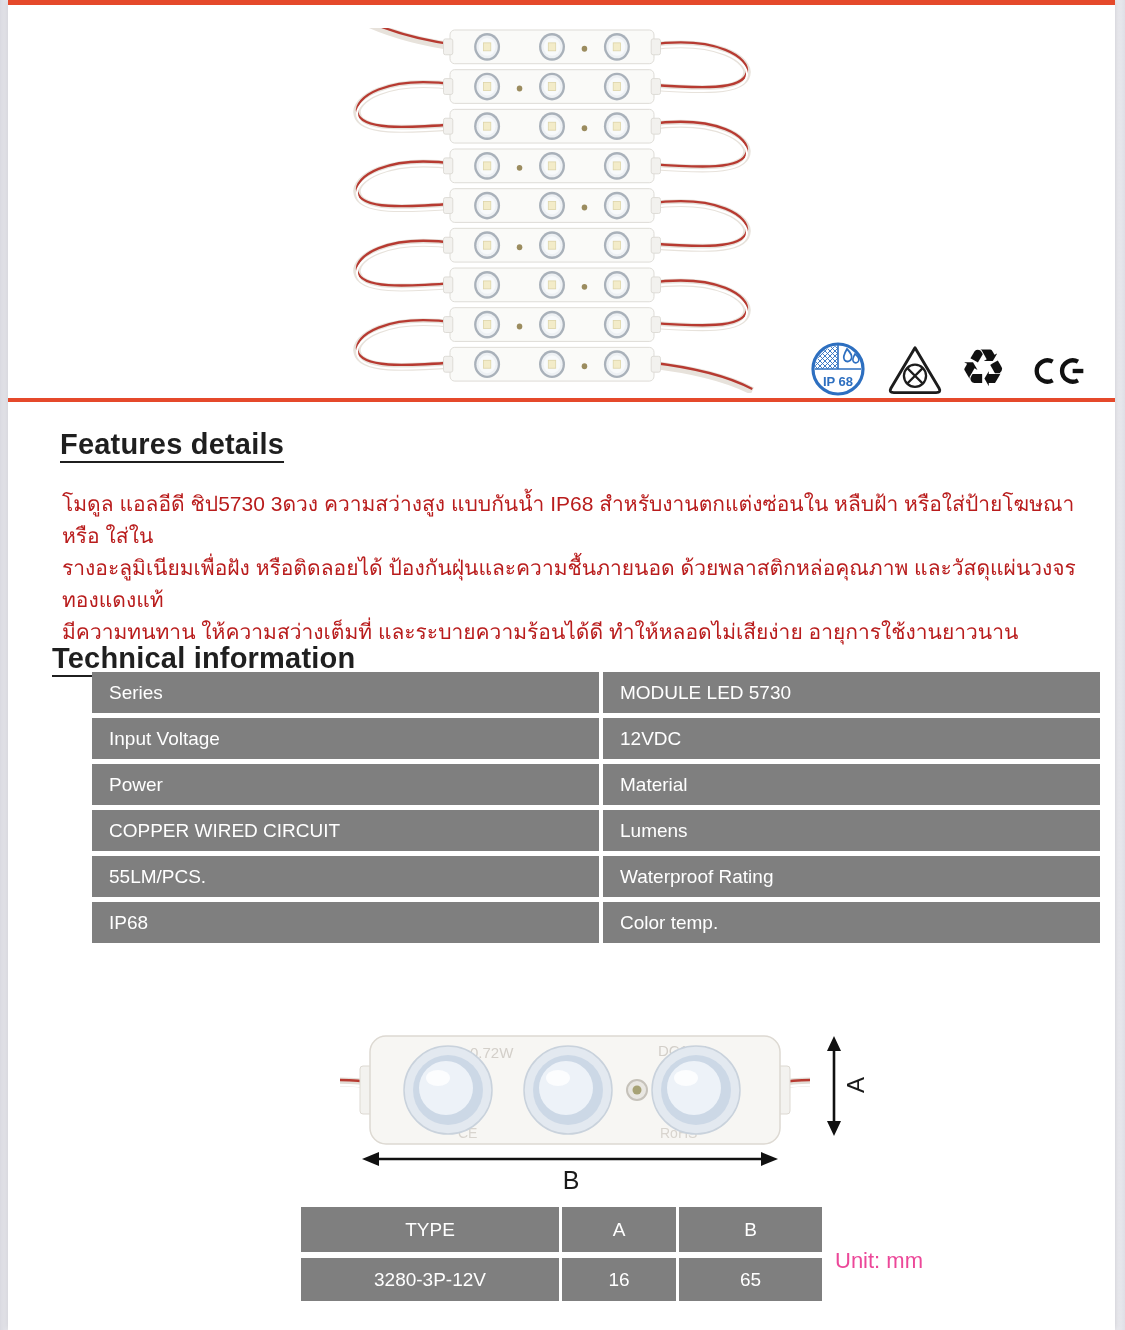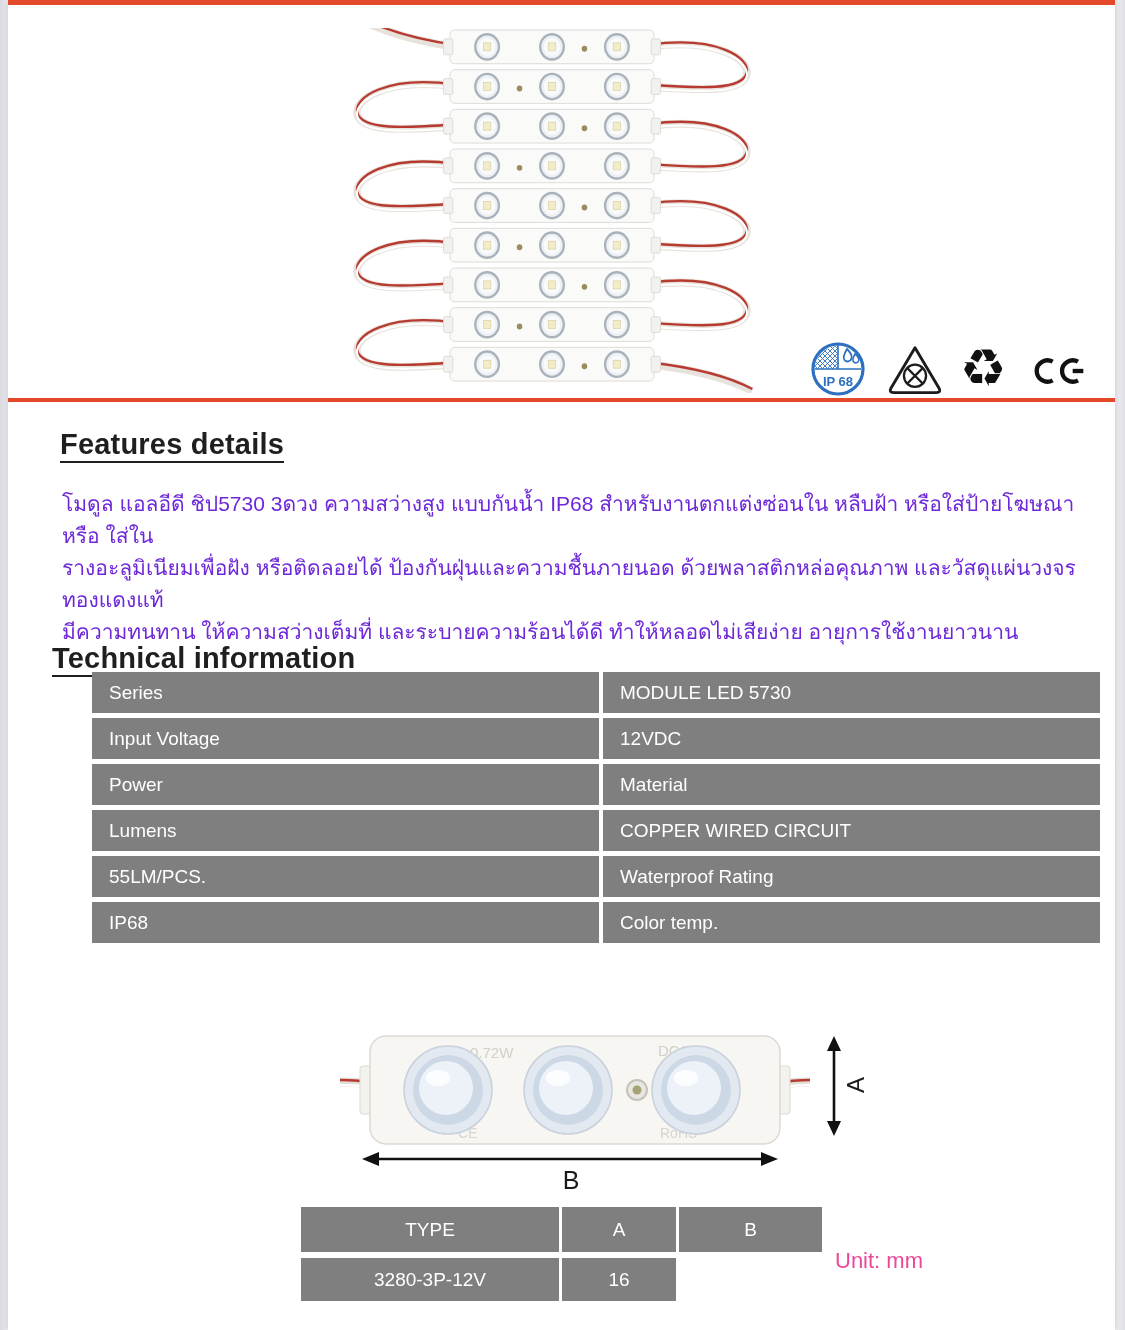--- a/index.html
+++ b/index.html
@@ -7,21 +7,21 @@
   .page{position:relative;width:1125px;height:1330px;background:linear-gradient(to right,#d9d9e0 0,#ededf1 8px,#ededf1 1117px,#dfdfe6 1125px);overflow:hidden;}
   .doc{position:absolute;left:8px;top:0;width:1107px;height:1330px;background:#ffffff;box-shadow:0 0 6px rgba(40,40,60,.20);}
   .topbar{position:absolute;top:0;left:0;width:100%;height:5px;background:#E5492B;}
   .rule{position:absolute;top:398px;left:0;width:100%;height:4px;background:#E5492B;}
   .product-photo{position:absolute;left:340px;top:28px;width:408px;height:365px;}
   .cert{position:absolute;}
   .recycle{position:absolute;left:952px;top:340px;font-size:52px;line-height:56px;color:#111;font-family:"DejaVu Sans",sans-serif;}
   .h{position:absolute;margin:0;color:#1f1f1f;font-size:29px;font-weight:600;letter-spacing:.2px;text-decoration:underline;text-underline-offset:7px;text-decoration-thickness:2px;}
   .features-h{left:44px;top:428px;margin-left:8px;}
   .tech-h{left:44px;top:642px;}
-  .para{position:absolute;left:54px;top:488px;width:1020px;color:#6d28d9;font-size:21px;}
+  .para{position:absolute;left:54px;top:488px;width:1020px;color:#b91c1c;font-size:21px;}
   .para div{line-height:32px;}
   .spec{position:absolute;left:40px;top:672px;display:grid;grid-template-columns:507px 497px;column-gap:4px;row-gap:5px;padding-left:44px;}
   .spec > div{height:41px;line-height:41px;background:#7F7F7F;color:#ffffff;font-size:19px;padding-left:17px;box-sizing:border-box;white-space:nowrap;overflow:hidden;}
   .module-diagram{position:absolute;left:332px;top:1030px;width:470px;height:120px;}
   .arrow-v{position:absolute;left:812px;top:1036px;width:28px;height:100px;}
   .arrow-h{position:absolute;left:354px;top:1148px;width:416px;height:22px;}
   .lblA{position:absolute;left:834px;top:1072px;width:26px;height:26px;font-size:24px;color:#1a1a1a;transform:rotate(-90deg);text-align:center;}
   .lblB{position:absolute;left:548px;top:1166px;width:30px;text-align:center;font-size:25px;color:#1a1a1a;}
   .dim{position:absolute;left:293px;top:1207px;display:grid;grid-template-columns:258px 114px 143px;grid-template-rows:45px 43px;column-gap:3px;row-gap:6px;border-radius:7px;}
   .dim > div{background:#7F7F7F;color:#ffffff;font-size:19px;display:flex;align-items:center;justify-content:center;}
@@ -137,22 +137,22 @@
 
     <h2 class="h tech-h">Technical information</h2>
 
     <div class="spec">
       <div>Series</div>
       <div>MODULE LED 5730</div>
       <div>Input Voltage</div>
       <div>12VDC</div>
       <div>Power</div>
       <div>Material</div>
+      <div>COPPER WIRED CIRCUIT</div>
       <div>Lumens</div>
-      <div>COPPER WIRED CIRCUIT</div>
       <div>55LM/PCS.</div>
       <div>Waterproof Rating</div>
       <div>IP68</div>
       <div>Color temp.</div>
     </div>
 
     <svg class="module-diagram" viewBox="0 0 470 120" xmlns="http://www.w3.org/2000/svg">
       <path d="M0 52 C 14 52 24 53 34 55" fill="none" stroke="#e2ddd6" stroke-width="9"></path>
       <path d="M0 50 C 14 50 24 51 34 53" fill="none" stroke="#b73a31" stroke-width="2.6"></path>
       <path d="M0 55 C 14 55 24 56 34 58" fill="none" stroke="#ffffff" stroke-width="2.4"></path>
@@ -203,16 +203,17 @@
       <polygon points="416,11 399,4 399,18" fill="#111"></polygon>
     </svg>
     <div class="lblB">B</div>
 
     <div class="dim">
       <div>TYPE</div>
       <div>A</div>
       <div>B</div>
       <div>3280-3P-12V</div>
       <div>16</div>
+      <div>65</div>
     </div>
     <div class="unit">Unit: mm</div>
   </div>
 </div>
 
 </body></html>

